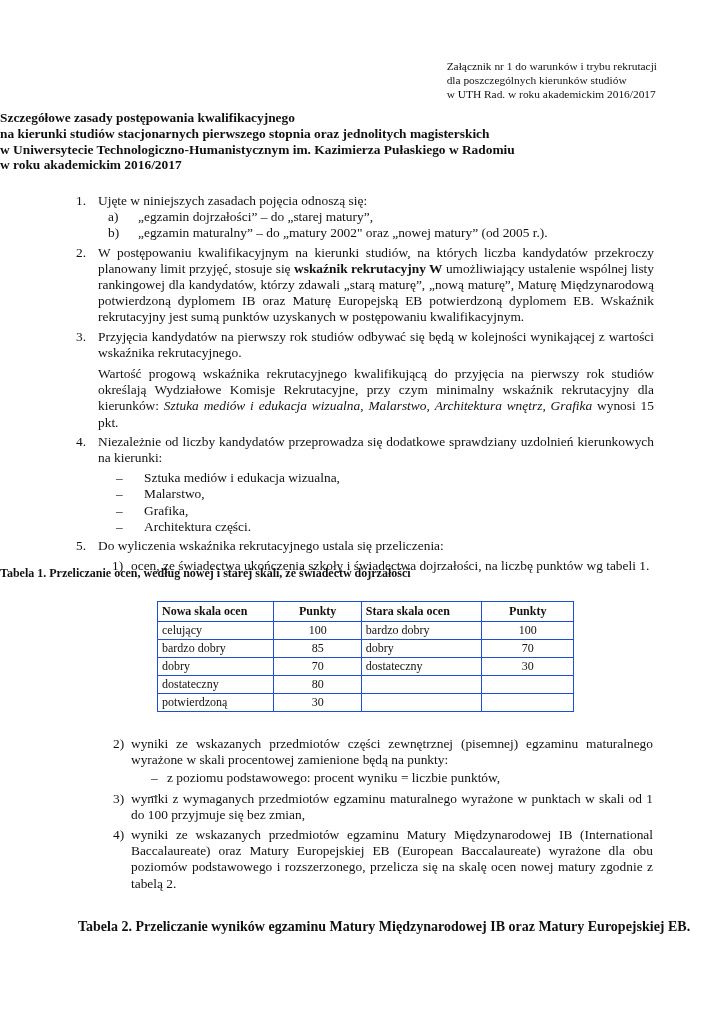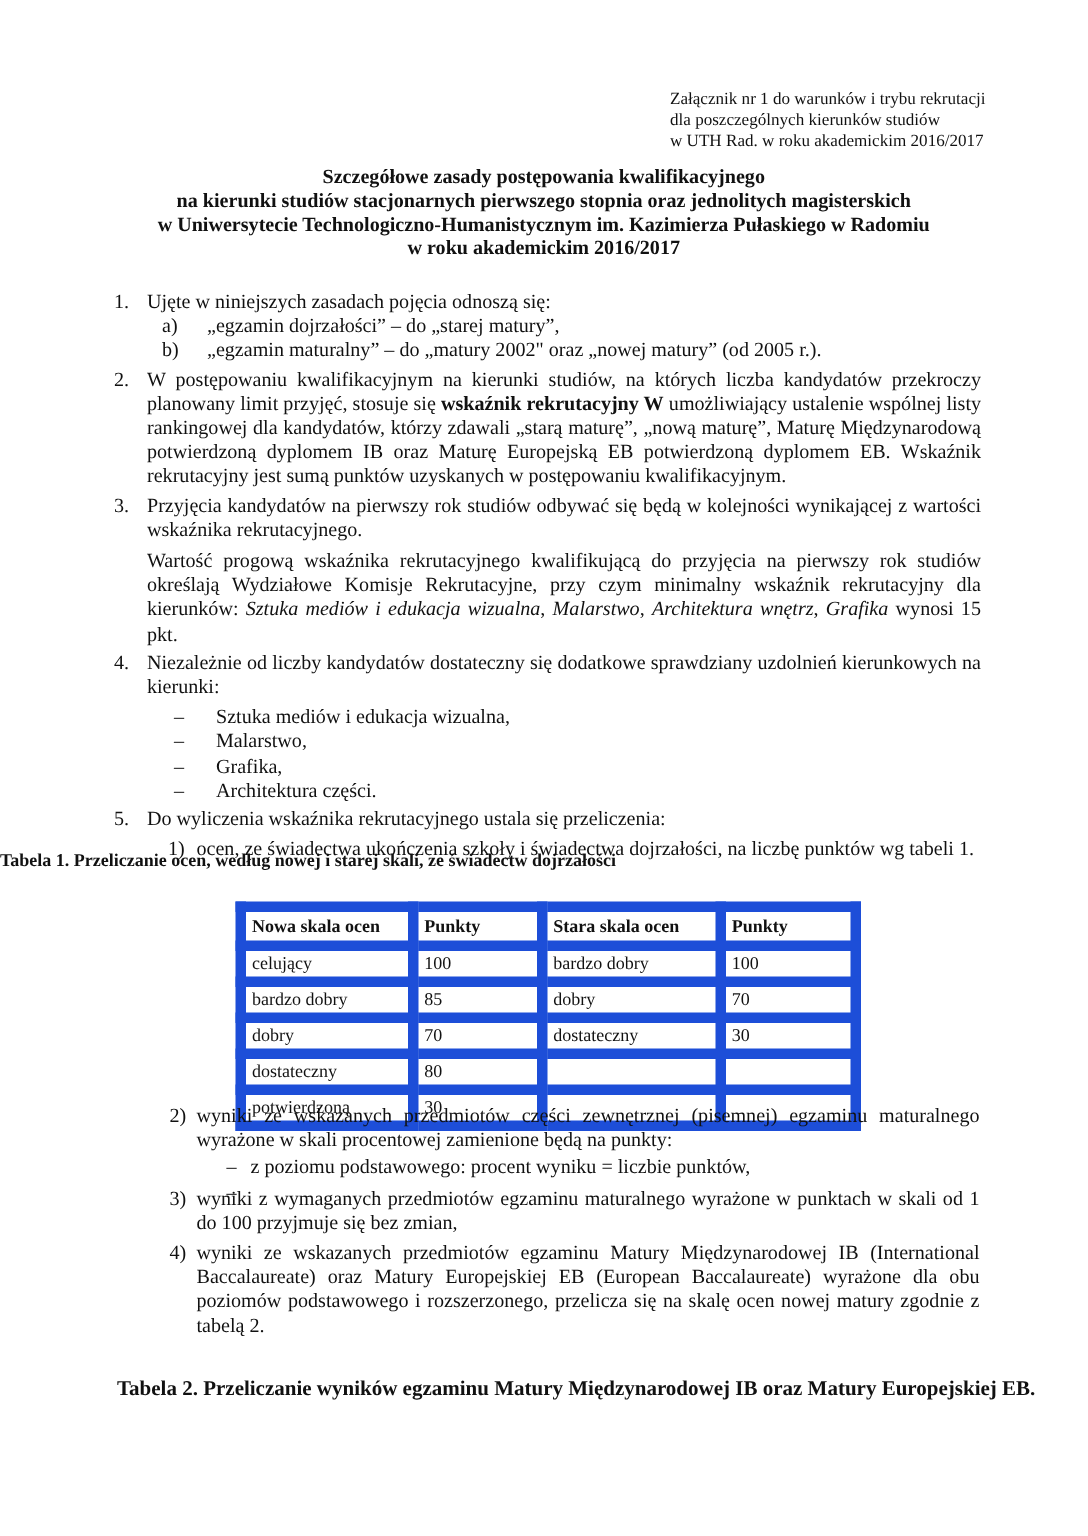--- a/index.html
+++ b/index.html
@@ -5,21 +5,21 @@
   html, body { margin: 0; padding: 0; background: #ffffff; }
   body {
     width: 725px; height: 1024px; position: relative; overflow: hidden;
     font-family: "Liberation Serif", serif; color: #111111; font-size: 13.4px;
   }
   .header-note {
     position: absolute; right: 68px; top: 60px; 
     font-size: 11.4px; line-height: 13.8px;
   }
   .title-block {
-    position: absolute; left: 0; width: 725px; top: 110px; text-align: center;
+    position: absolute; left: 0; width: 725px; top: 110px; 
     font-weight: bold; font-size: 13.4px; line-height: 15.8px;
   }
   .content { position: absolute; left: 76px; top: 193px; width: 578px; line-height: 16.2px; }
   .item { position: relative; padding-left: 22px; margin-bottom: 3px; }
   .num { position: absolute; left: 0; top: 0; }
   .justify { text-align: justify; }
   .sub { padding-left: 42px; position: relative; }
   .sub .lbl { position: absolute; left: 18px; }
   .para { margin-top: 5px; text-align: justify; }
   .dash-list { margin: 4px 0 2px 0; padding: 0; list-style: none; }
@@ -29,24 +29,24 @@
   .step .n { position: absolute; left: 36px; }
   .table-caption {
     position: absolute; left: 0; width: 725px; top: 566px; text-align: left;
     font-weight: bold; font-size: 12px; line-height: 15px;
   }
   table.grades {
     position: absolute; left: 157px; top: 601px; width: 417px;
     border-collapse: collapse; font-size: 12px;
   }
   table.grades th, table.grades td {
-    border: 7px solid #1d4ed8; height: 17px; padding: 0 4px; line-height: 17px;
+    border: 1px solid #1d4ed8; height: 17px; padding: 0 4px; line-height: 17px;
   }
   table.grades th { text-align: left; font-weight: bold; height: 19px; }
-  table.grades th.c, table.grades td.c { text-align: left; }
+  table.grades th.c, table.grades td.c { text-align: center; }
   .lower { position: absolute; left: 113px; top: 736px; width: 540px; line-height: 16.2px; }
   .lower .step2 { position: relative; padding-left: 18px; text-align: justify; margin-bottom: 4px; }
   .lower .step2 .n { position: absolute; left: 0; }
   .lower ul { list-style: none; margin: 2px 0; padding: 0; }
   .lower ul li { position: relative; padding-left: 36px; }
   .lower ul li .dash { position: absolute; left: 20px; }
   .table2-caption {
     position: absolute; left: 78px; top: 919px; font-weight: bold; font-size: 14px;
   }
   b { font-weight: bold; }
@@ -90,21 +90,21 @@
   <div class="item">
     <span class="num">3.</span>
     <div class="justify">Przyjęcia kandydatów na pierwszy  rok studiów odbywać się będą w kolejności wynikającej z wartości wskaźnika rekrutacyjnego.</div>
     <div class="para">
       <span>Wartość progową wskaźnika rekrutacyjnego kwalifikującą do przyjęcia na pierwszy rok studiów określają Wydziałowe Komisje Rekrutacyjne, przy czym minimalny wskaźnik rekrutacyjny dla kierunków: </span><i>Sztuka mediów i edukacja wizualna</i><span>, </span><i>Malarstwo</i><span>, </span><i>Architektura wnętrz</i><span>, </span><i>Grafika</i><span> wynosi 15 pkt.</span>
     </div>
   </div>
 
   <div class="item">
     <span class="num">4.</span>
-    <div class="justify">Niezależnie od liczby kandydatów dostateczny się dodatkowe sprawdziany uzdolnień kierunkowych na kierunki:</div>
+    <div class="justify">Niezależnie od liczby kandydatów przeprowadza się dodatkowe sprawdziany uzdolnień kierunkowych na kierunki:</div>
     <ul class="dash-list">
       <li><span class="dash">–</span><span>Sztuka mediów i edukacja wizualna,</span></li>
       <li><span class="dash">–</span><span>Malarstwo,</span></li>
       <li><span class="dash">–</span><span>Grafika,</span></li>
       <li><span class="dash">–</span><span>Architektura części.</span></li>
     </ul>
   </div>
 
   <div class="item">
     <span class="num">5.</span>

